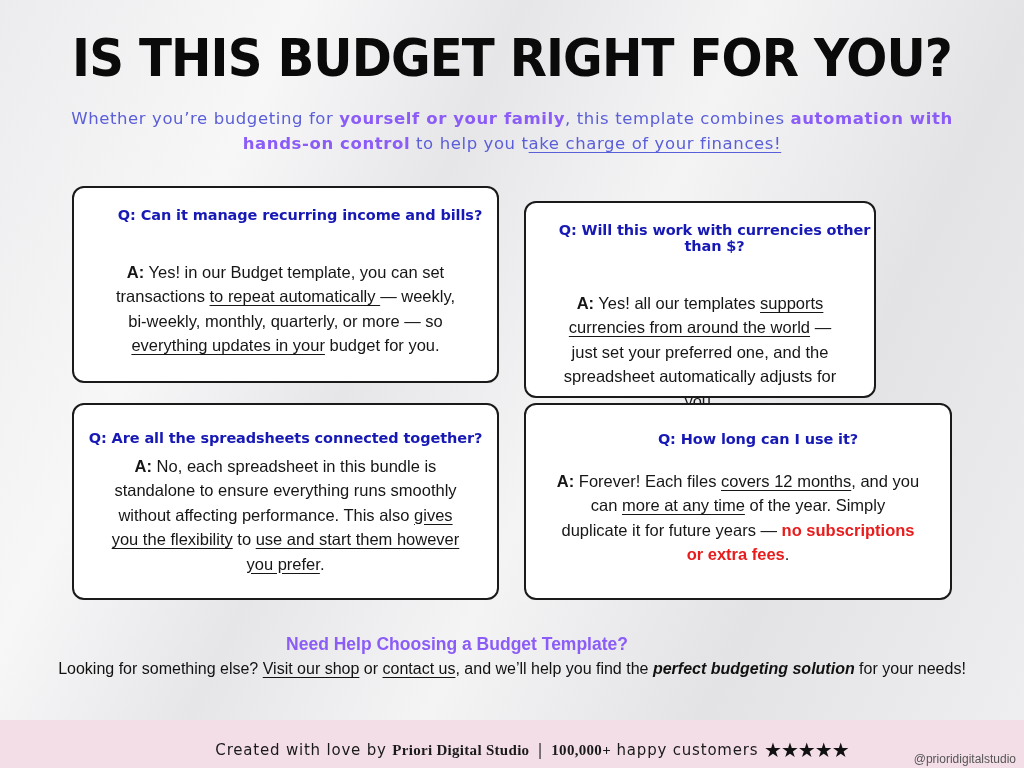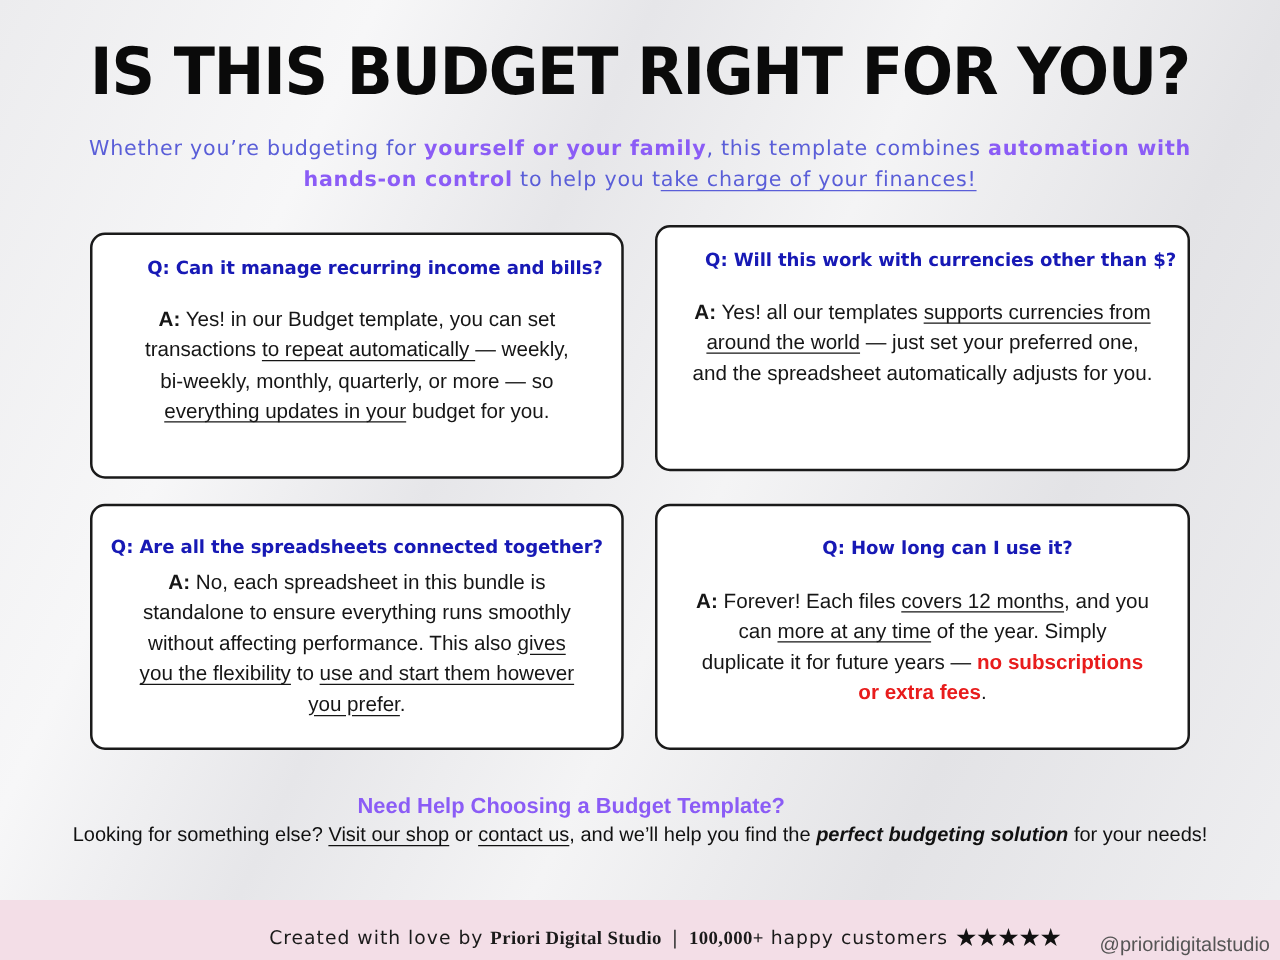--- a/index.html
+++ b/index.html
@@ -48,25 +48,25 @@
   .a {
     font-family: "Liberation Sans", sans-serif;
     font-size: 16.5px;
     line-height: 24.4px;
     color: #161616;
   }
   .a b { font-weight: bold; }
   .a u { text-decoration: underline; text-underline-offset: 3px; }
   .a .red { color: #e81c1c; font-weight: bold; }
   #card1 { left: 72px; top: 186px; width: 427px; height: 197px; }
-  #card2 { left: 524px; top: 180px; width: 428px; height: 197px; }
+  #card2 { left: 524px; top: 201px; width: 352px; height: 197px; }
   #card3 { left: 72px; top: 403px; width: 427px; height: 197px; }
   #card4 { left: 524px; top: 403px; width: 428px; height: 197px; }
   #card1 .q, #card2 .q { margin-top: 19px; padding-left: 29px; }
-  #card1 .a, #card2 .a { margin-top: 21px; }
+  #card1 .a, #card2 .a { margin-top: 37px; }
   #card3 .q { margin-top: 25px; }
   #card3 .a { margin-top: 8px; }
   #card4 .q { margin-top: 26px; padding-left: 40px; }
   #card4 .a { margin-top: 22px; }
   .help-title {
     position: absolute; left: 0; top: 634px; width: 914px; text-align: center;
     font-family: "Liberation Sans", sans-serif;
     font-weight: bold; font-size: 17.5px; color: #8b5cf6;
   }
   .help-text {
@@ -85,21 +85,21 @@
     font-family: "DejaVu Sans", sans-serif;
     font-size: 15px; color: #1a1a1a; letter-spacing: 0.8px;
     padding-left: 40px;
   }
   .footer-line b { font-weight: bold; letter-spacing: 0.3px; font-family: Liberation Serif, serif; }
   .sep { margin: 0 8px; color: #333; }
   .stars { letter-spacing: -1px; font-size: 20px; vertical-align: -2px; color: #111; }
   .handle {
     position: absolute; right: 8px; bottom: 2px;
     font-family: "Liberation Sans", sans-serif;
-    font-size: 16px; color: #555;
+    font-size: 12px; color: #555;
   }
 </style>
 </head>
 <body>
 
 <h1 class="title">IS THIS BUDGET RIGHT FOR YOU?</h1>
 
 <p class="subtitle"><span>Whether you’re budgeting for </span><b>yourself or your family</b><span>, this template combines </span><b>automation with hands-on control</b><span> to help you t</span><u>ake charge of your finances!</u></p>
 
 <div class="card" id="card1">

